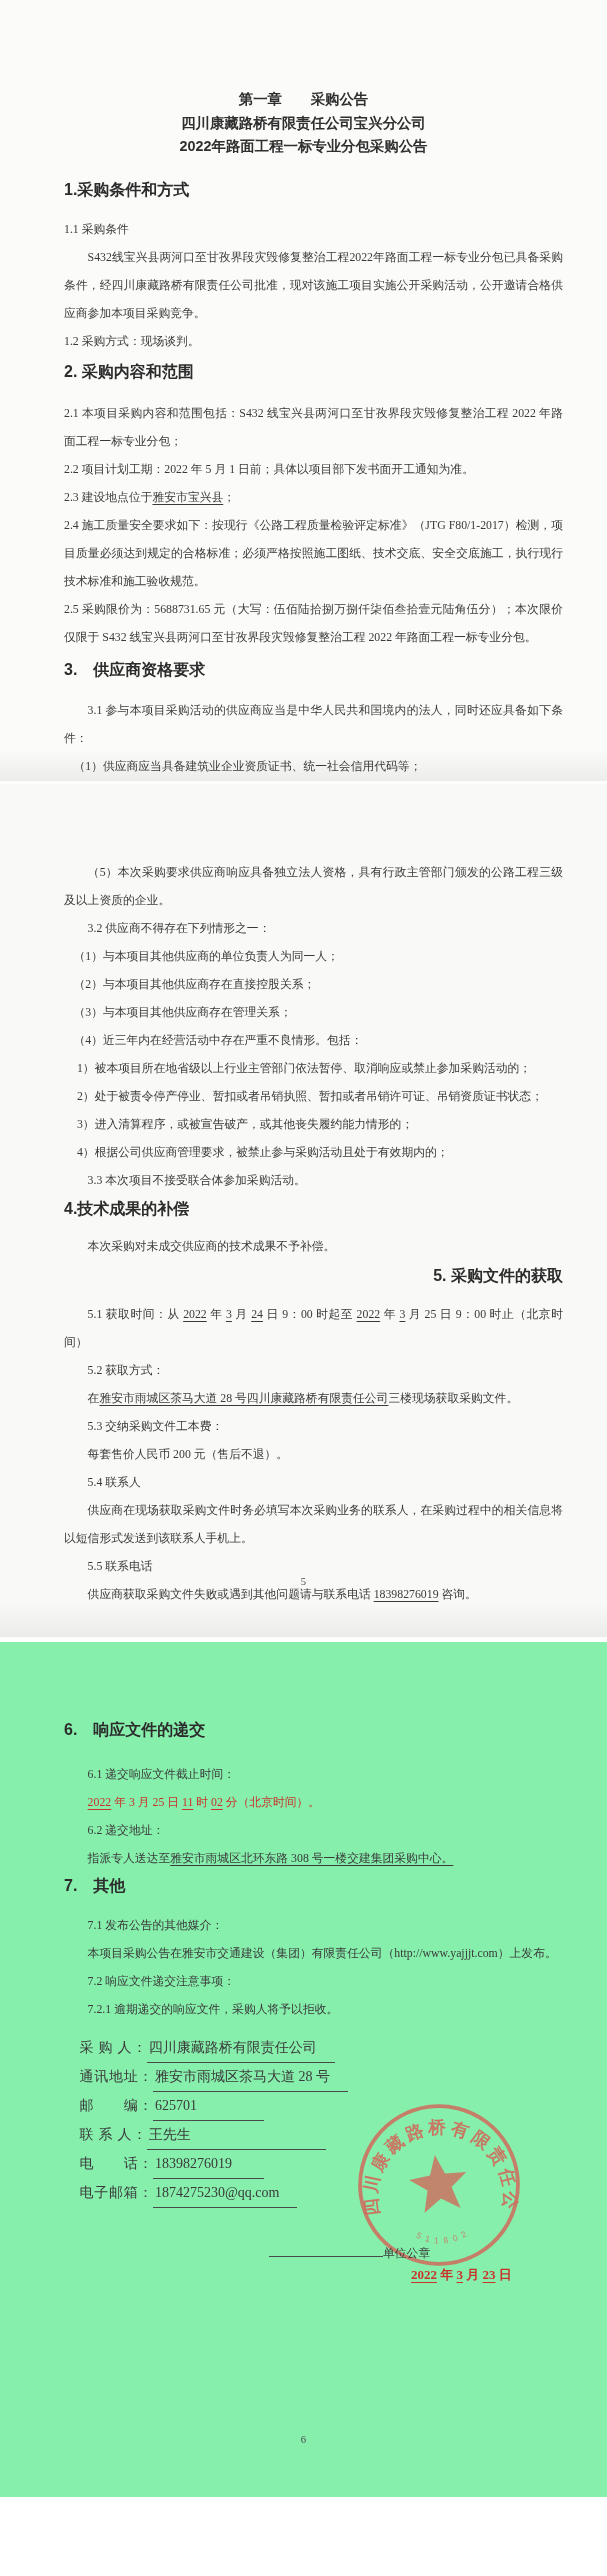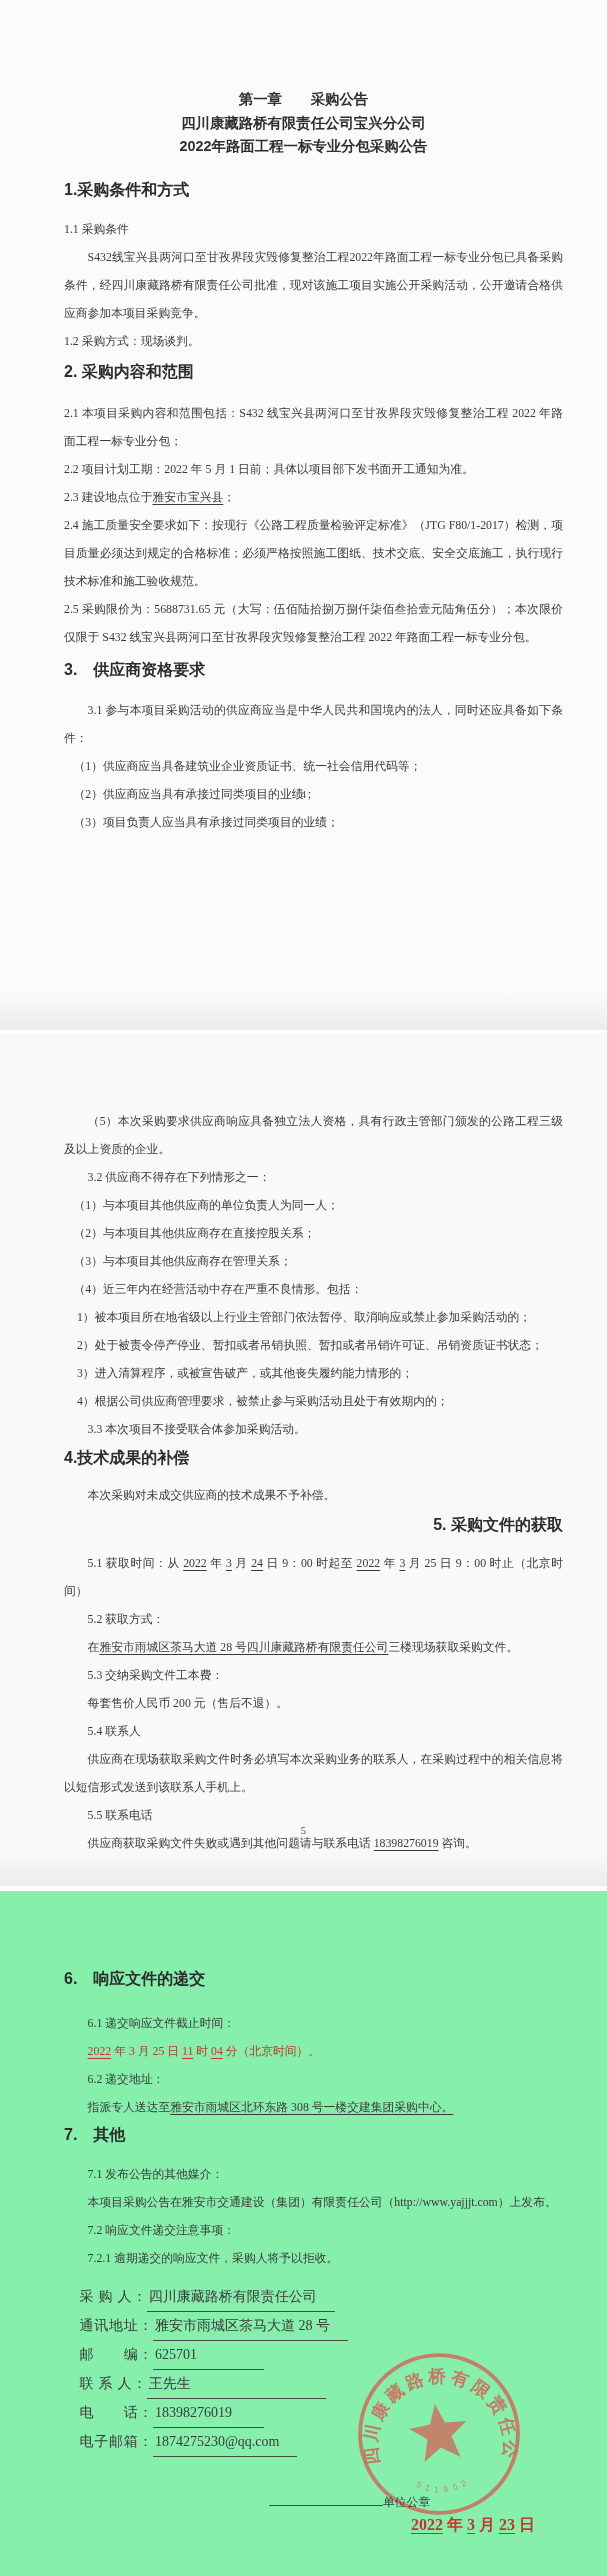--- a/index.html
+++ b/index.html
@@ -1,19 +1,19 @@
 <!DOCTYPE html>
 <html lang="zh" style="font-size:12px"><head>
 <meta charset="utf-8">
 <style>
   html,body{margin:0;padding:0;background:#ffffff;}
   body{width:607px;font-family:"Liberation Serif","DejaVu Serif",serif;color:#3a3a3a;
        -webkit-font-smoothing:antialiased;}
   .page{position:relative;width:607px;overflow:hidden;}
-  .page-1{height:1030px;background:linear-gradient(180deg,#fbfbf9 0%,#fbfbf9 96%,#ececea 100%);}
+  .page-1{height:781px;background:linear-gradient(180deg,#fbfbf9 0%,#fbfbf9 96%,#ececea 100%);}
   .gap{height:3px;background:#ffffff;}
   .gap2{height:4.6px;background:#ffffff;}
   .page-2{height:853px;background:linear-gradient(180deg,#f9f9f7 0%,#f9f9f7 96%,#ebebe9 100%);}
   .page-3{height:855px;background:#86efac;}
   .content{padding:0 44px 0 64px;}
   .title-block{padding-top:88px;text-align:center;
       font-family:"Liberation Sans","DejaVu Sans",sans-serif;font-weight:bold;
       font-size:14.4px;line-height:23.5px;color:#2f2f2f;}
   .h{font-family:"Liberation Sans","DejaVu Sans",sans-serif;font-weight:bold;
      font-size:16px;line-height:26px;color:#2c2c2c;margin:10.6px 0 12px;}
@@ -27,21 +27,21 @@
   .p1-no{top:789px;} .p2-no{top:792px;} .p3-no{top:792px;}
   
   .contact-row{font-size:14px;line-height:28px;margin:0;text-indent:1.1em;}
   .c-label{letter-spacing:0.8px;}
   .c-val{display:inline-block;text-indent:0;border-bottom:0.8px solid #4a4a4a;
          min-width:91px;padding:0 18px 0 1.5px;}
   
   .seal-line{position:absolute;left:269px;top:603px;font-size:11.8px;color:#3a3a3a;}
   .seal-blank{display:inline-block;width:114px;border-bottom:0.8px solid #4a4a4a;height:11.4px;
               vertical-align:baseline;}
-  .sign-date{position:absolute;left:411px;top:624px;font-size:16px;font-weight:bold;}
+  .sign-date{position:absolute;left:411px;top:624px;font-size:13px;font-weight:bold;}
   .sign-date .ul{text-underline-offset:3px;}
   .stamp{position:absolute;left:354px;top:458px;width:170px;height:170px;
          transform:rotate(-8deg);opacity:.85;pointer-events:none;}
 </style>
 </head>
 <body>
 
 <div class="page page-1">
   <div class="title-block">
     <div>第一章　　采购公告</div>
@@ -99,21 +99,21 @@
   </div>
   <div class="page-no p2-no">5</div>
 </div>
 
 <div class="gap2"></div>
 
 <div class="page page-3">
   <div class="content" style="padding-top:65px;">
     <div class="h">6.　响应文件的递交</div>
     <p class="para ti2" style="margin-top:16.7px;">6.1 递交响应文件截止时间：</p>
-    <p class="para ti2"><span class="ul red">2022</span><span class="red"> 年 3 月 25 日 </span><span class="ul red">11</span><span class="red"> 时 </span><span class="ul red">04</span><span class="red"> 分（北京时间）。</span></p>
+    <p class="para ti2"><span class="ul red">2022</span><span class="red"> 年 3 月 25 日 </span><span class="ul red">11</span><span class="red"> 时 </span><span class="ul red">02</span><span class="red"> 分（北京时间）。</span></p>
     <p class="para ti2">6.2 递交地址：</p>
     <p class="para ti2"><span>指派专人送达至</span><span class="ul">雅安市雨城区北环东路 308 号一楼交建集团采购中心。</span></p>
     <div class="h" style="margin:1.5px 0 12px;">7.　其他</div>
     <p class="para ti2" style="margin-top:12px;">7.1 发布公告的其他媒介：</p>
     <p class="para ti2">本项目采购公告在雅安市交通建设（集团）有限责任公司（http://www.yajjjt.com）上发布。</p>
     <p class="para ti2">7.2 响应文件递交注意事项：</p>
     <p class="para ti2">7.2.1 逾期递交的响应文件，采购人将予以拒收。</p>
     <p class="contact-row" style="margin-top:10.6px;"><span class="c-label">采 购 人：</span><span class="c-val">四川康藏路桥有限责任公司</span></p>
     <p class="contact-row"><span class="c-label">通讯地址：</span><span class="c-val">雅安市雨城区茶马大道 28 号</span></p>
     <p class="contact-row"><span class="c-label">邮　　编：</span><span class="c-val">625701</span></p>

